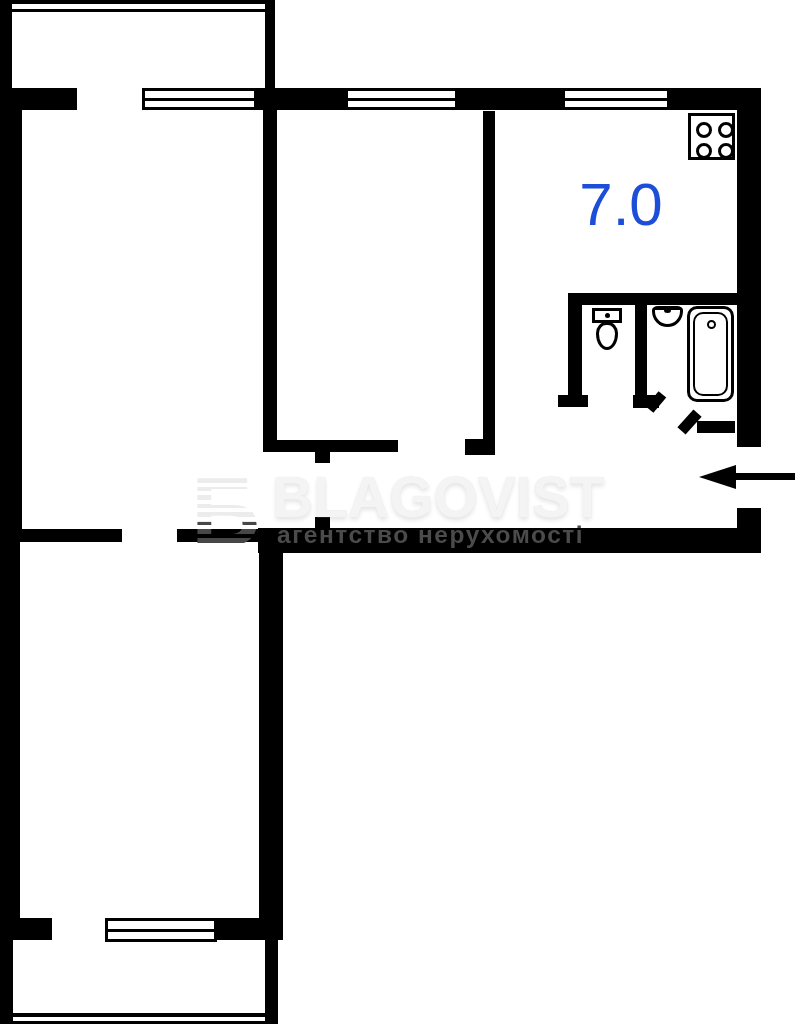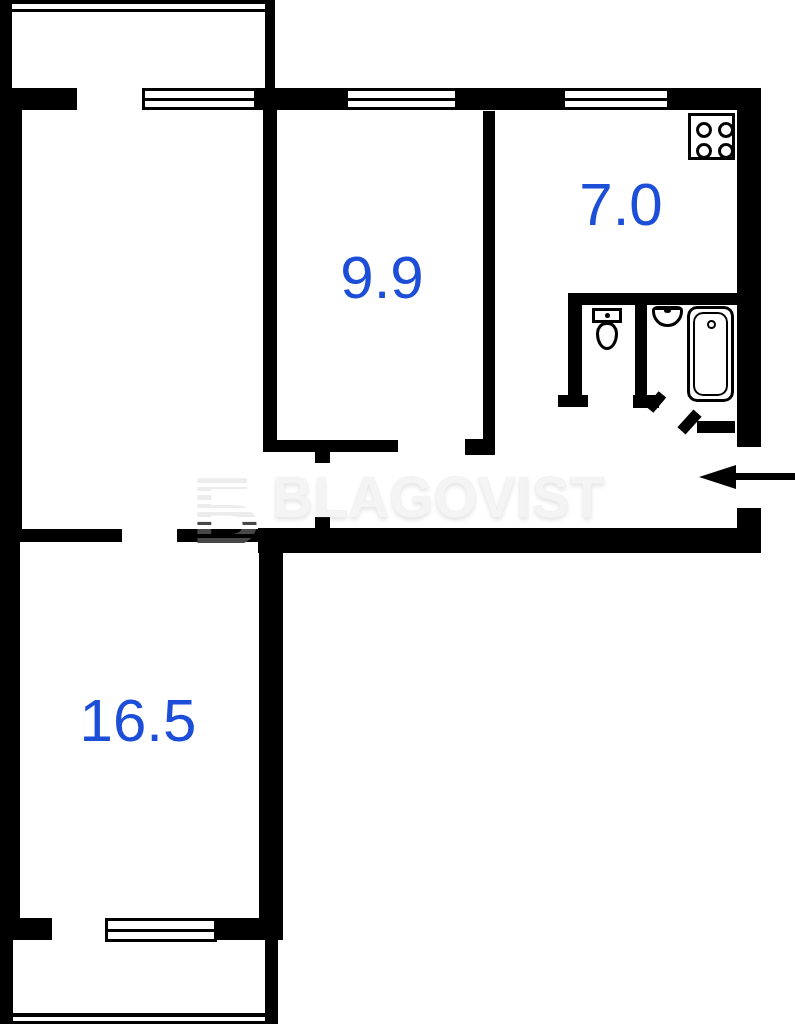--- a/index.html
+++ b/index.html
@@ -128,20 +128,19 @@
   <div class="sink-dot"></div>
 
   <div class="tub">
     <div class="tub-inner"></div>
     <div class="tub-drain"></div>
   </div>
 
   <div class="arrow-head"></div>
   <div class="arrow-shaft"></div>
 
-  <div class="room-label" style="left:382px;top:277px;">9.9</div>
   <div class="room-label" style="left:621px;top:204px;">7.0</div>
-  <div class="room-label" style="left:138px;top:720px;">16.5</div>
 
   <div class="wm-logo">Б</div>
   <div class="wm-brand">BLAGOVIST</div>
+  <div class="wm-tagline">агентство нерухомості</div>
 
 </div>
 
 </body></html>

